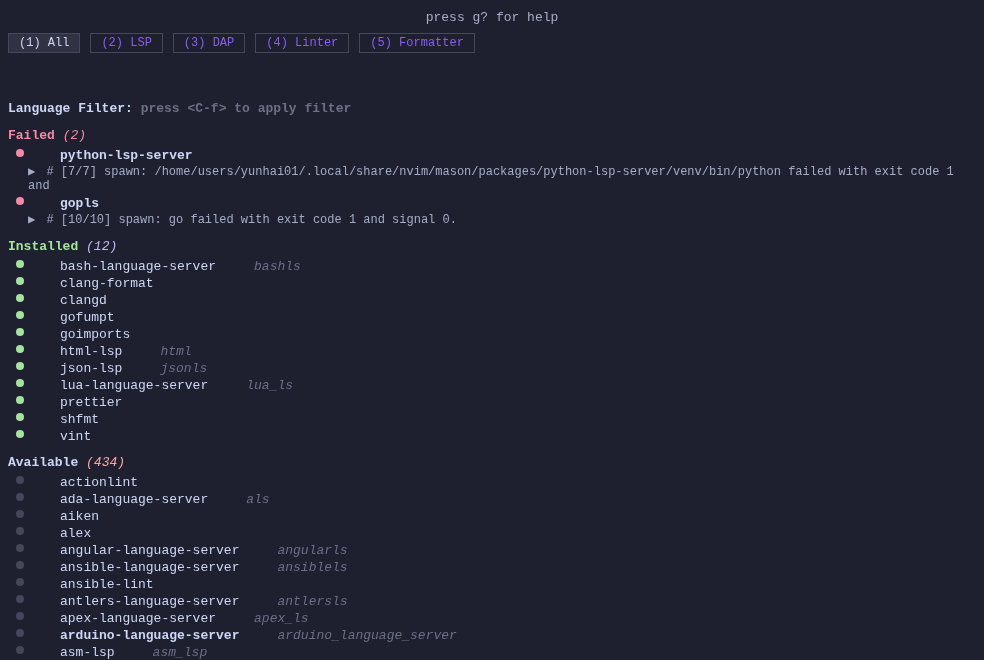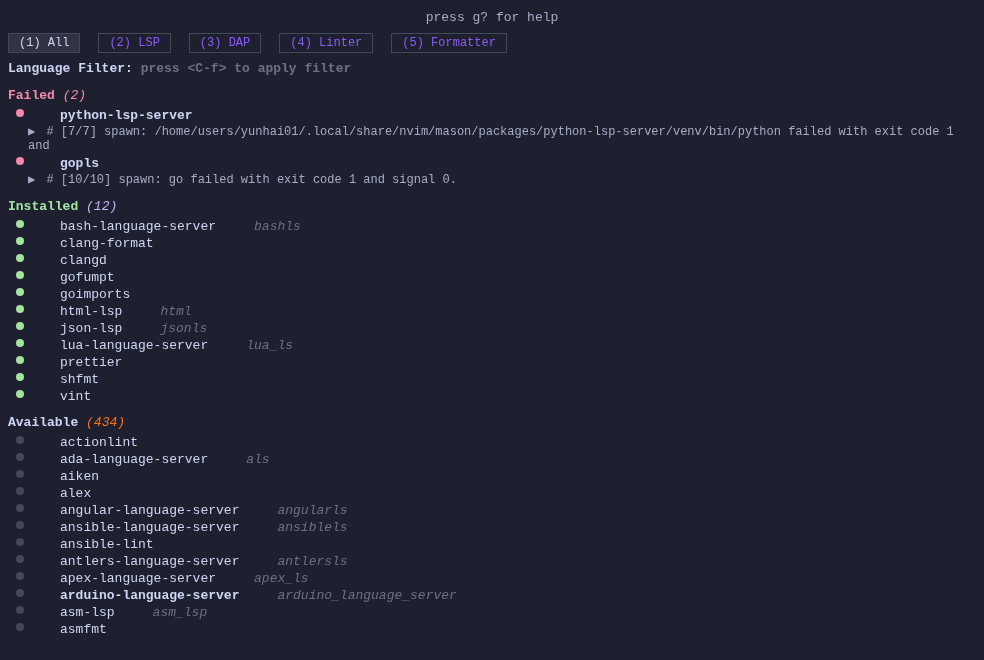--- a/index.html
+++ b/index.html
@@ -20,21 +20,21 @@
       font-size: 13px;
     }
     .subtitle {
       text-align: center;
       color: #6c7086;
       font-size: 13px;
       padding-bottom: 4px;
     }
     .tabs {
       display: flex;
-      gap: 16px;
+      gap: 8px;
       padding: 2px 8px 4px 8px;
     }
     .tab {
       padding: 2px 10px;
       font-size: 12px;
       cursor: pointer;
       color: #8b5cf6;
       border: 1px solid #45475a;
       margin-right: 2px;
     }
@@ -42,20 +42,21 @@
       background-color: #313244;
       color: #cdd6f4;
     }
     .tab:not(.active) {
       background-color: transparent;
     }
     .language-filter {
       padding: 4px 8px 8px 8px;
       color: #a6adc8;
       font-size: 13px;
+      margin-top: 40px;
     }
     .language-filter span {
       color: #cdd6f4;
       font-weight: bold;
     }
     .content {
       padding: 0 8px;
       overflow-y: auto;
       height: calc(660px - 90px);
     }
@@ -259,21 +260,21 @@
   </div>
   <div class="pkg-row">
     <span class="pkg-indicator">
         <span class="dot-green"></span>
       </span>
     <span class="pkg-name">vint</span>
   </div>
 
   <div class="section-header section-available" style="margin-top:6px;">
     <span class="section-header-bold">Available</span>
-    <span style="color:#f97316; font-style:italic;"> (434)</span>
+    <span style="color:#fca5a5; font-style:italic;"> (434)</span>
   </div>
 
   <div class="pkg-row">
     <span class="pkg-indicator">
         <span class="dot-gray"></span>
       </span>
     <span class="pkg-name">actionlint</span>
   </div>
   <div class="pkg-row">
     <span class="pkg-indicator">

